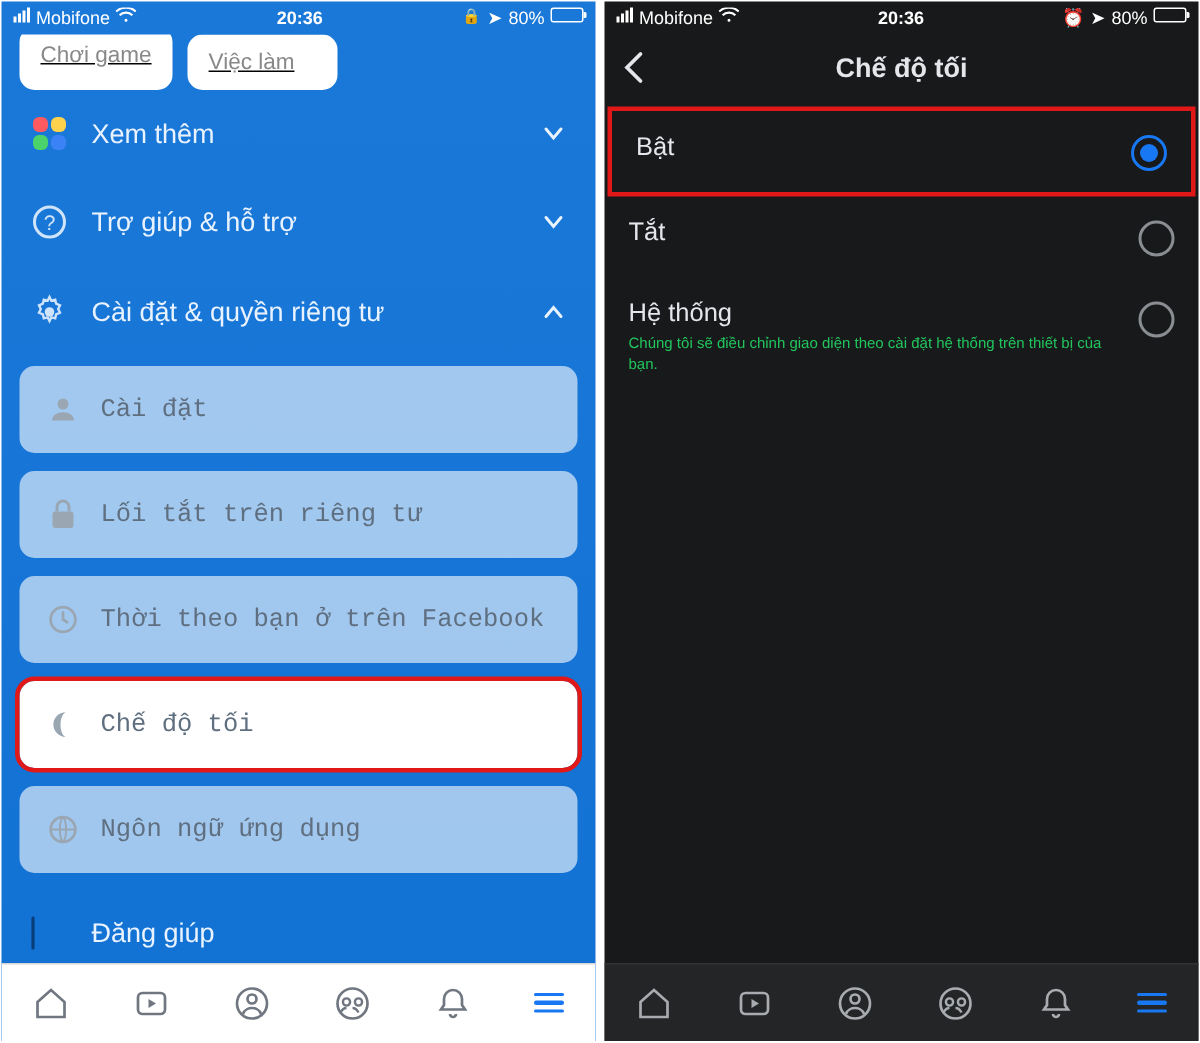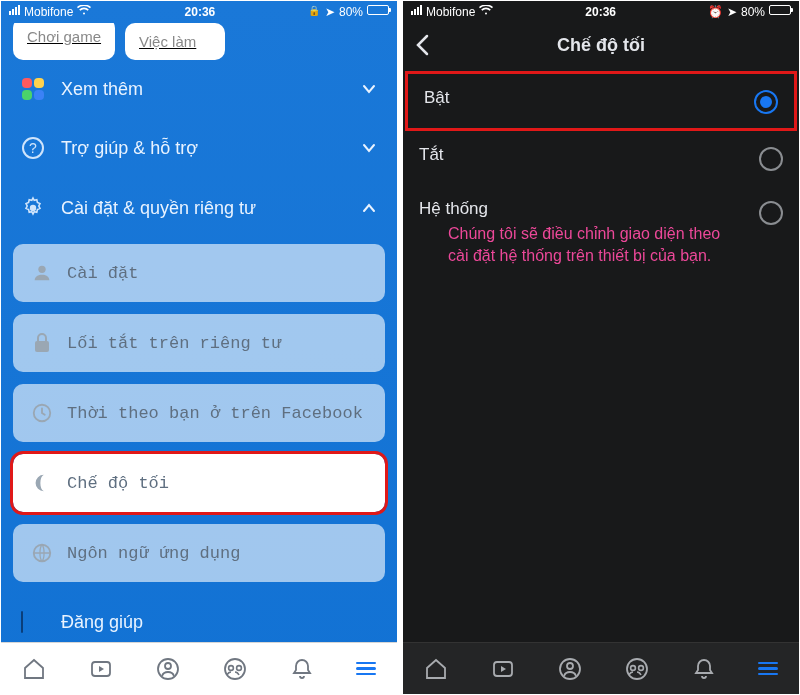--- a/index.html
+++ b/index.html
@@ -104,21 +104,21 @@
     position:relative; color:#e4e6eb; font-size:18px; font-weight:600;
   }
   .back-chev { position:absolute; left:12px; font-size:26px; color:#e4e6eb; }
   .options { padding: 4px 0; flex:1; }
   .opt {
     display:flex; align-items:flex-start;
     padding: 14px 16px;
     color:#e4e6eb; font-size:17px;
   }
   .opt .txt { flex:1; padding-right:14px;}
-  .opt .sub { font-size:16px; color:#ec4899; margin-top:4px; line-height:1.35;margin-left:29px;}
+  .opt .sub { font-size:10px; color:#22c55e; margin-top:4px; line-height:1.35;}
   .radio {
     width:24px; height:24px; border-radius:50%;
     border:2px solid #8a8d91; flex-shrink:0;
     margin-top:2px;
     display:flex; align-items:center; justify-content:center;
   }
   .radio.on { border-color:#1877f2;}
   .radio.on::after{ content:''; width:12px; height:12px; border-radius:50%; background:#1877f2;}
   .opt-highlight { border:3px solid #e01818; border-left-width:3px; border-right-width:3px; margin:0 2px; }
 

